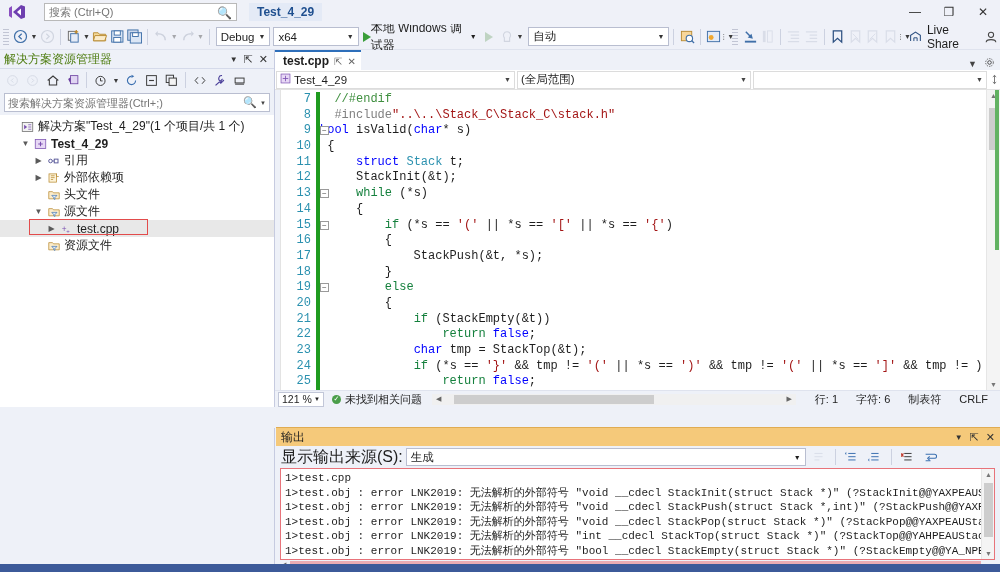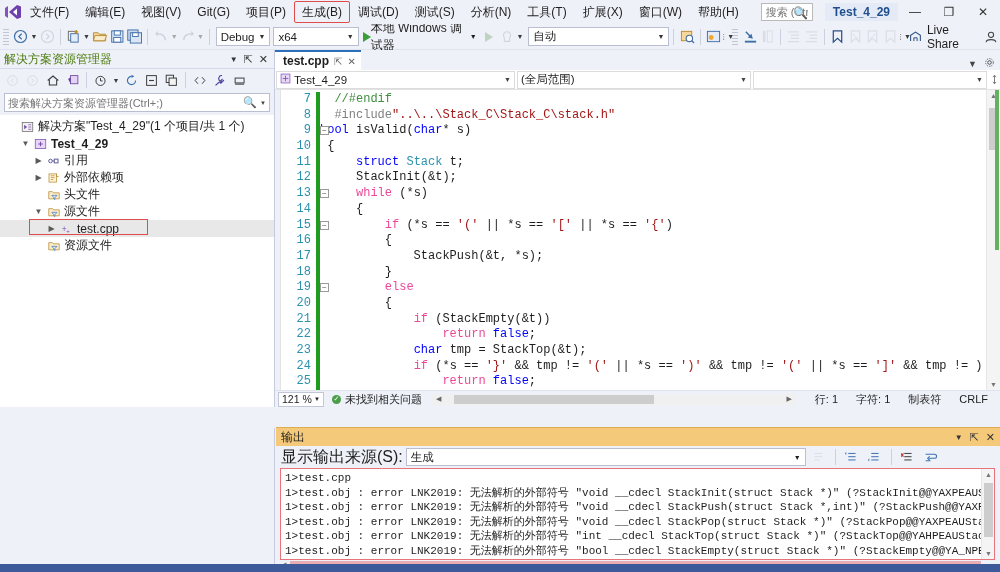--- a/index.html
+++ b/index.html
@@ -114,21 +114,21 @@
   .changebar { width:4px; background:#fff; padding-top:2px; }
   .changebar i { display:block; height:15.7px; background:#1f9b1f; }
   .codelines {
     flex:1; font-family:"Liberation Mono", monospace; font-size:12px; line-height:15.7px;
     padding-top:2px; white-space:pre; color:#1e1e1e; position:relative; overflow:hidden;
   }
   .cl-row { height:15.7px; position:relative; }
   .fold { position:absolute; left:0px; top:3px; width:9px; height:9px; border:1px solid #9a9a9a; color:#555;
           font-size:8px; line-height:7px; text-align:center; background:#fff; }
   .kw { color:#0000ff; }
-  .kwp { color:#ec4899; }
+  .kwp { color:#15803d; }
   .ty { color:#2b91af; }
   .str { color:#a31515; }
   .cm { color:#3f8f3f; }
   .pp { color:#808080; }
   .scroll-v {
     width:14px; background:#f4f4f4; border-left:1px solid #e6e6e6; position:relative;
   }
   .scroll-v .thumb { position:absolute; left:2px; top:18px; width:10px; height:42px; background:#cdcdcd; }
   .scroll-v .arrow { position:absolute; left:3px; font-size:7px; color:#777; }
   .markgreen { position:absolute; right:1px; width:4px; background:#62b262; }
@@ -181,35 +181,20 @@
 <div class="app">
 
   <div class="menubar">
     <div class="vslogo">
       <svg width="18" height="16" viewBox="0 0 18 16">
         <path d="M1,4 L4,2 L4,14 L1,12 Z" fill="#8a4fc0"></path>
         <path d="M5,8 L13,1 L17,2.6 L17,13.4 L13,15 L5,8 Z" fill="#6e3faf"></path>
         <path d="M13,4.5 L13,11.5 L9,8 Z" fill="#fff"></path>
       </svg>
     </div>
-    <div id="menu-items" style="display:flex;align-items:center;">
-        <div class="menu-item">文件(F)</div>
-        <div class="menu-item">编辑(E)</div>
-        <div class="menu-item">视图(V)</div>
-        <div class="menu-item">Git(G)</div>
-        <div class="menu-item">项目(P)</div>
-        <div class="menu-item hl">生成(B)</div>
-        <div class="menu-item">调试(D)</div>
-        <div class="menu-item">测试(S)</div>
-        <div class="menu-item">分析(N)</div>
-        <div class="menu-item">工具(T)</div>
-        <div class="menu-item">扩展(X)</div>
-        <div class="menu-item">窗口(W)</div>
-        <div class="menu-item">帮助(H)</div>
-      </div>
     <div class="search-wrap">
       <input placeholder="搜索 (Ctrl+Q)" style="">
       <span class="search-ico">🔍</span>
     </div>
     <div class="proj-name">Test_4_29</div>
     <div class="winbtns">
       <div class="winbtn">—</div>
       <div class="winbtn">❐</div>
       <div class="winbtn">✕</div>
     </div>
@@ -662,21 +647,21 @@
         <div class="st-ok">
           <span class="dot-ok">✓</span>
           <span>未找到相关问题</span>
         </div>
         <div class="hscroll">
           <span class="la">◀</span>
           <div class="ht"></div>
           <span class="ra">▶</span>
         </div>
         <div class="st-item">行: 1</div>
-        <div class="st-item">字符: 1</div>
+        <div class="st-item">字符: 6</div>
         <div class="st-item">制表符</div>
         <div class="st-item">CRLF</div>
       </div>
     </div>
   </div>
 
   <div class="leftfill"></div>
   <div style="position:absolute;left:276px;top:427px;width:724px;height:145px;">
     <div class="out-head">
       <span>输出</span>

